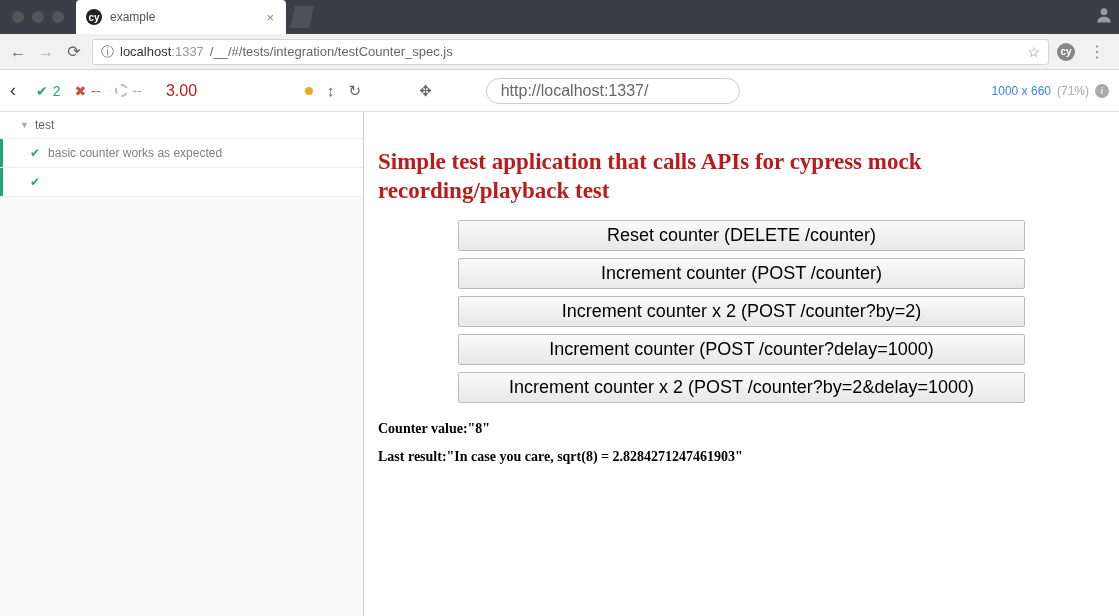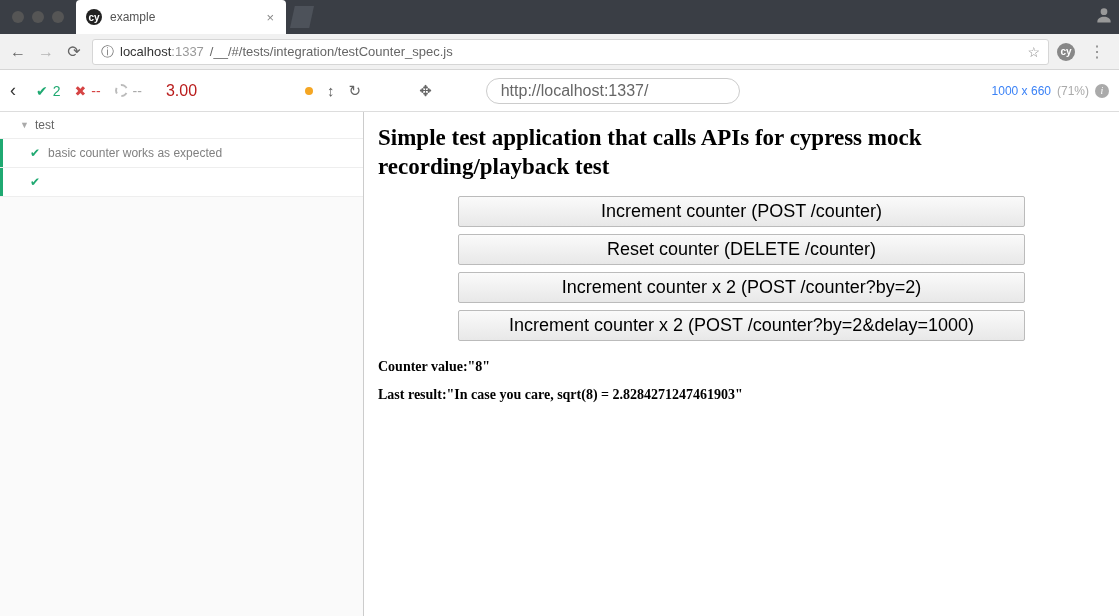--- a/index.html
+++ b/index.html
@@ -199,23 +199,24 @@
     .aut {
       flex: 1;
       background: #fff;
       padding: 12px 14px;
       overflow-y: auto;
     }
     .aut h2 {
       font-family: "Times New Roman", serif;
       font-weight: bold;
       font-size: 23px;
-      color: #000000;
+      color: #b91c1c;
       margin-bottom: 14px;
       line-height: 1.25;
+      margin-top: 24px;
     }
     .aut-btns {
       display: flex;
       flex-direction: column;
       gap: 7px;
       padding: 0 80px;
       margin-bottom: 18px;
     }
     .aut-btn {
       display: block;
@@ -316,23 +317,24 @@
       <span>basic counter works as expected</span>
     </div>
     <div class="test-row">
       <span class="check-ico">✔</span>
     </div>
   </div>
 
   <div class="aut">
     <h2>Simple test application that calls APIs for cypress mock recording/playback test</h2>
     <div class="aut-btns">
+      <button class="aut-btn">Reset counter (DELETE /counter)</button>
       <button class="aut-btn">Increment counter (POST /counter)</button>
-      <button class="aut-btn">Reset counter (DELETE /counter)</button>
       <button class="aut-btn">Increment counter x 2 (POST /counter?by=2)</button>
+      <button class="aut-btn">Increment counter (POST /counter?delay=1000)</button>
       <button class="aut-btn">Increment counter x 2 (POST /counter?by=2&amp;delay=1000)</button>
     </div>
     <p class="aut-stat">
       <span>Counter value:</span><span>"8"</span>
     </p>
     <p class="aut-stat">
       <span>Last result:</span><span>"In case you care, sqrt(8) = 2.8284271247461903"</span>
     </p>
   </div>
 </div>

